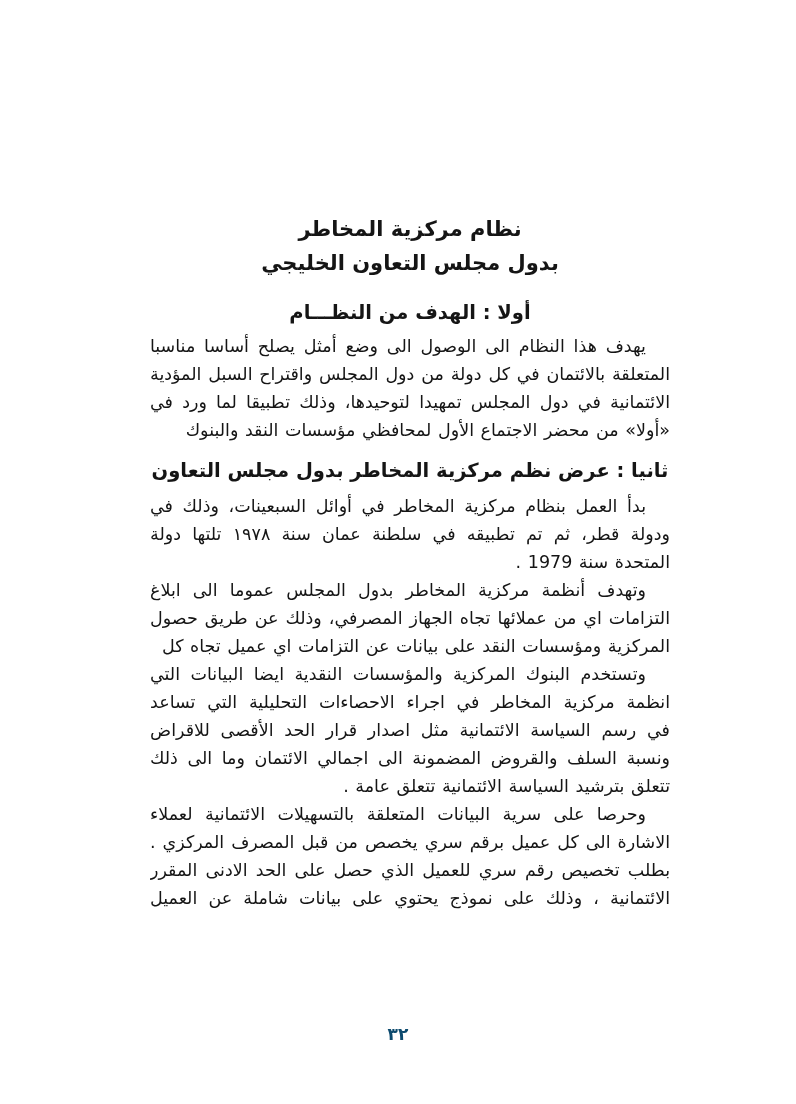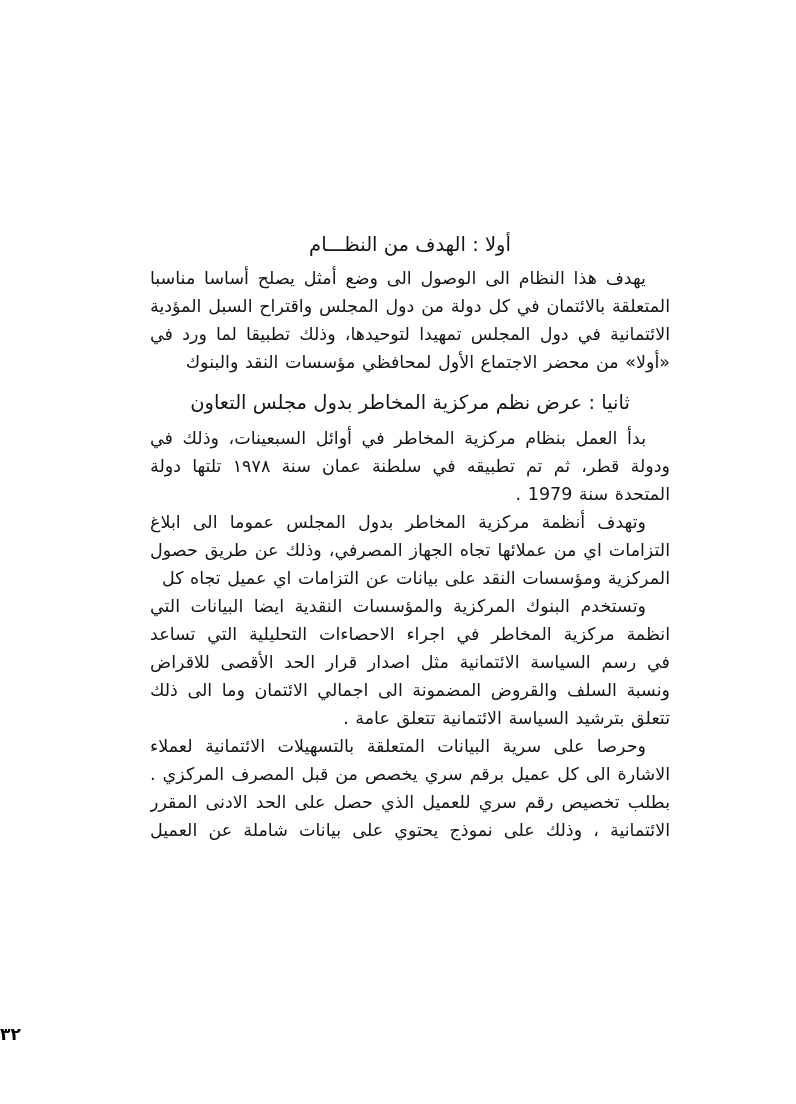--- a/index.html
+++ b/index.html
@@ -26,21 +26,21 @@
   }
   .doc-title .title-line {
     text-align: center;
     font-weight: bold;
     font-size: 21px;
     line-height: 34px;
     letter-spacing: 0.2px;
   }
   .heading {
     text-align: center;
-    font-weight: normal;
+    font-weight: bold;
     font-size: 19.5px;
     line-height: 30px;
   }
   .heading-1 {
     margin-top: 18px;
     margin-bottom: 4px;
   }
   .heading-2 {
     margin-top: 12px;
     margin-bottom: 6px;
@@ -58,32 +58,36 @@
   .line.first { text-indent: 24px; }
   .line.plast {
     text-align: right;
     text-align-last: right;
   }
   .page-number {
     position: absolute;
     top: 1024px;
     left: 0;
     width: 796px;
-    text-align: left;
+    text-align: center;
     font-size: 17px;
     font-weight: bold;
-    color: #000000;
+    color: #0c4a6e;
   }
 </style>
 </head>
 <body>
 
 <div class="page">
   <div class="text-block">
 
+    <div class="doc-title">
+      <div class="title-line">نظام مركزية المخاطر</div>
+      <div class="title-line">بدول مجلس التعاون الخليجي</div>
+    </div>
 
     <div class="heading heading-1">أولا : الهدف من النظـــام</div>
 
     <div class="para">
       <div class="line first">يهدف هذا النظام الى الوصول الى وضع أمثل يصلح أساسا مناسبا للسياسات</div>
       <div class="line">المتعلقة بالائتمان في كل دولة من دول المجلس واقتراح السبل المؤدية الى تقريب السياسة</div>
       <div class="line">الائتمانية في دول المجلس تمهيدا لتوحيدها، وذلك تطبيقا لما ورد في الفقرة (٢) من</div>
       <div class="line plast">«أولا» من محضر الاجتماع الأول لمحافظي مؤسسات النقد والبنوك المركزية .</div>
     </div>
 

